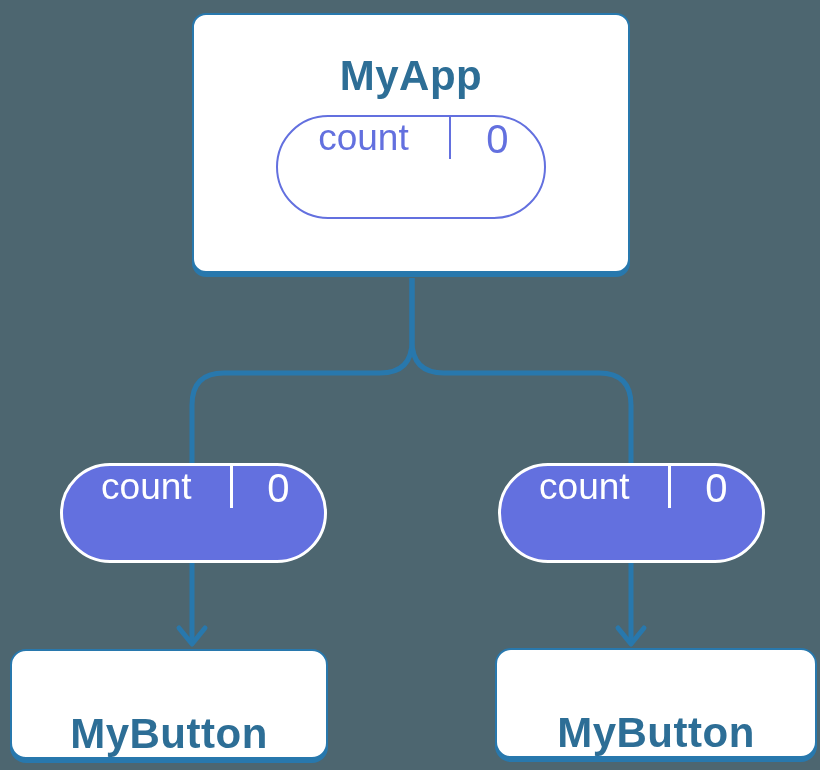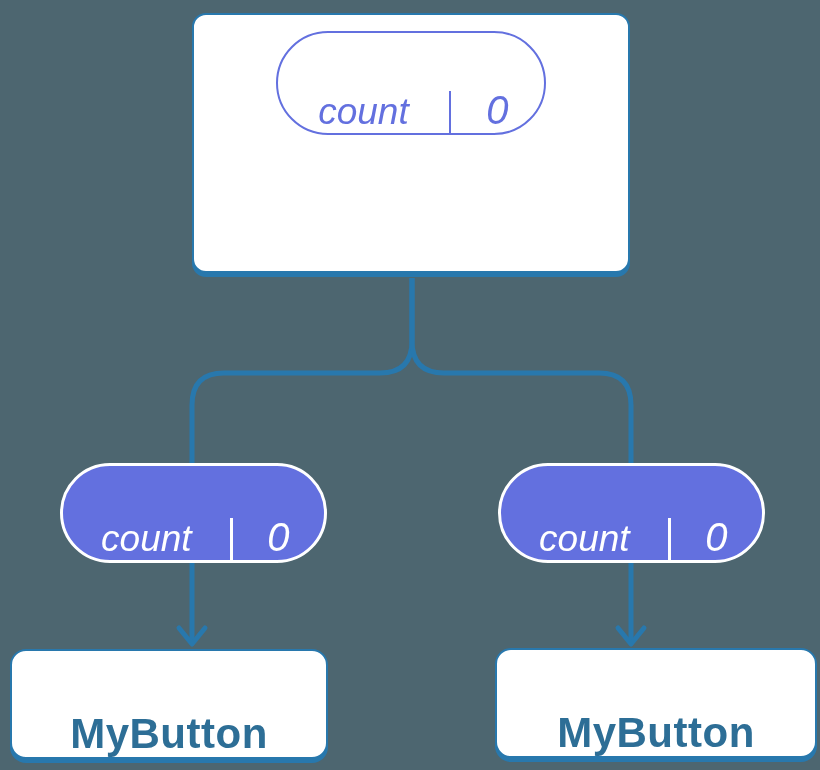--- a/index.html
+++ b/index.html
@@ -53,24 +53,23 @@
     font-size: 42px;
     font-weight: 600;
     letter-spacing: 0.5px;
     line-height: 1.1;
   }
 
   .app-card .card-title { margin-top: 38px; }
 
   .pill {
     display: flex;
-    align-items: flex-end;
+    align-items: flex-start;
     overflow: hidden;
     z-index: 1;
-    font-style: italic;
   }
 
   .pill-outline {
     margin-top: 16px;
     width: 270px;
     height: 104px;
     border-radius: 52px;
     border: 2px solid #6370DF;
     background: #ffffff;
     color: #6370DF;
@@ -120,20 +119,21 @@
     <path d="M 412 278 L 412 341 Q 412 373 444 373 L 599 373 Q 631 373 631 405 L 631 466" stroke="#2878AD" stroke-width="5"></path>
 
     <path d="M 192 560 L 192 640" stroke="#2878AD" stroke-width="5"></path>
     <path d="M 179 628 L 192 644 L 205 628" stroke="#2878AD" stroke-width="5" stroke-linecap="round" stroke-linejoin="round"></path>
 
     <path d="M 631 560 L 631 640" stroke="#2878AD" stroke-width="5"></path>
     <path d="M 618 628 L 631 644 L 644 628" stroke="#2878AD" stroke-width="5" stroke-linecap="round" stroke-linejoin="round"></path>
   </svg>
 
   <div class="component-card app-card">
+    <div class="card-title">MyApp</div>
     <div class="pill pill-outline">
       <div class="pill-label-seg">count</div>
       <div class="pill-value-seg">0</div>
     </div>
   </div>
 
   <div class="pill pill-solid left">
     <div class="pill-label-seg">count</div>
     <div class="pill-value-seg">0</div>
   </div>

